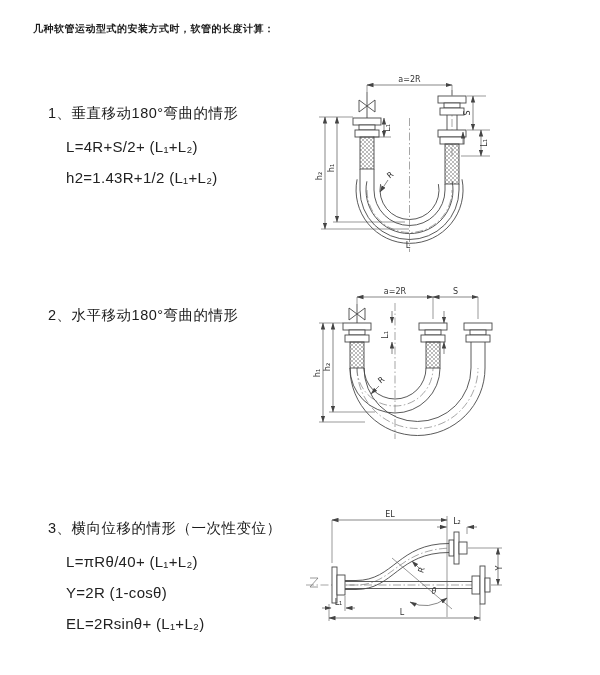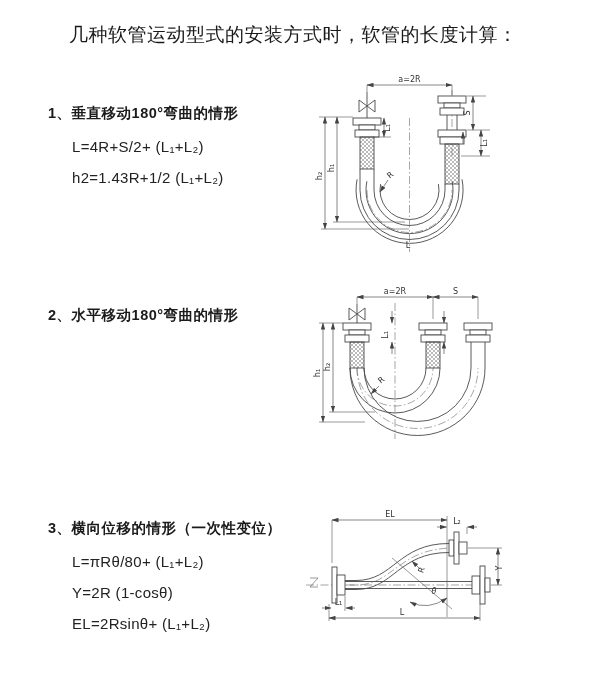--- a/index.html
+++ b/index.html
@@ -2,28 +2,28 @@
 <html><head>
 <meta charset="utf-8">
 <style>
   html,body{margin:0;padding:0;}
   body{
     width:600px;height:675px;position:relative;background:#ffffff;overflow:hidden;
     font-family:"Liberation Sans","DejaVu Sans",sans-serif;color:#1b1b1b;
   }
   .doc-title{
     position:absolute;left:33px;top:22px;
-    font-size:19px;font-weight:normal;letter-spacing:.5px;color:#1a1a1a;margin-left:36px;
+    font-size:10px;font-weight:bold;letter-spacing:.5px;color:#1a1a1a;
   }
   .sec{position:absolute;left:48px;}
   #sec1{top:104px}
   #sec2{top:306px}
   #sec3{top:519px}
-  .sec-heading{font-size:14.5px;font-weight:bold;letter-spacing:.5px;margin:0 0 15px 0;}
-  .formula{font-size:15px;line-height:18px;margin:0 0 13px 24px;letter-spacing:.3px;color:#222;}
+  .sec-heading{font-size:14.5px;font-weight:normal;letter-spacing:.5px;margin:0 0 15px 0;}
+  .formula{font-size:15px;line-height:18px;margin:0 0 13px 18px;letter-spacing:.3px;color:#222;}
   svg{position:absolute;overflow:visible;}
   #d1{left:305px;top:66px}
   #d2{left:308px;top:281px}
   #d3{left:298px;top:503px}
   svg text{font-family:"DejaVu Sans","Liberation Sans",sans-serif;fill:#333;font-size:8px;}
   .dim{stroke:#555;stroke-width:.7;fill:none;}
   .drw{stroke:#474747;stroke-width:.9;fill:none;}
   .fit{fill:#fff;stroke:#474747;stroke-width:.9;}
   .hat{fill:url(#hx);stroke:#474747;stroke-width:.9;}
   .cl{stroke:#6a6a6a;stroke-width:.6;fill:none;stroke-dasharray:8 2.5 1.5 2.5;}
@@ -39,21 +39,21 @@
   <div class="formula">L=4R+S/2+ (L₁+L₂)</div>
   <div class="formula">h2=1.43R+1/2 (L₁+L₂)</div>
 </div>
 
 <div class="sec" id="sec2">
   <div class="sec-heading">2、水平移动180°弯曲的情形</div>
 </div>
 
 <div class="sec" id="sec3">
   <div class="sec-heading">3、横向位移的情形（一次性变位）</div>
-  <div class="formula">L=πRθ/80+ (L₁+L₂)</div>
+  <div class="formula">L=πRθ/40+ (L₁+L₂)</div>
   <div class="formula">Y=2R (1-cosθ)</div>
   <div class="formula">EL=2Rsinθ+ (L₁+L₂)</div>
 </div>
 
 <svg id="d1" width="290" height="200" viewBox="0 0 290 200">
   <defs>
     <marker id="arr" markerUnits="userSpaceOnUse" markerWidth="7" markerHeight="5" refX="6.5" refY="2.5" orient="auto-start-reverse">
       <path d="M0,0.3L7,2.5L0,4.7Z" fill="#444"></path>
     </marker>
     <pattern id="hx" width="4" height="4" patternUnits="userSpaceOnUse">

